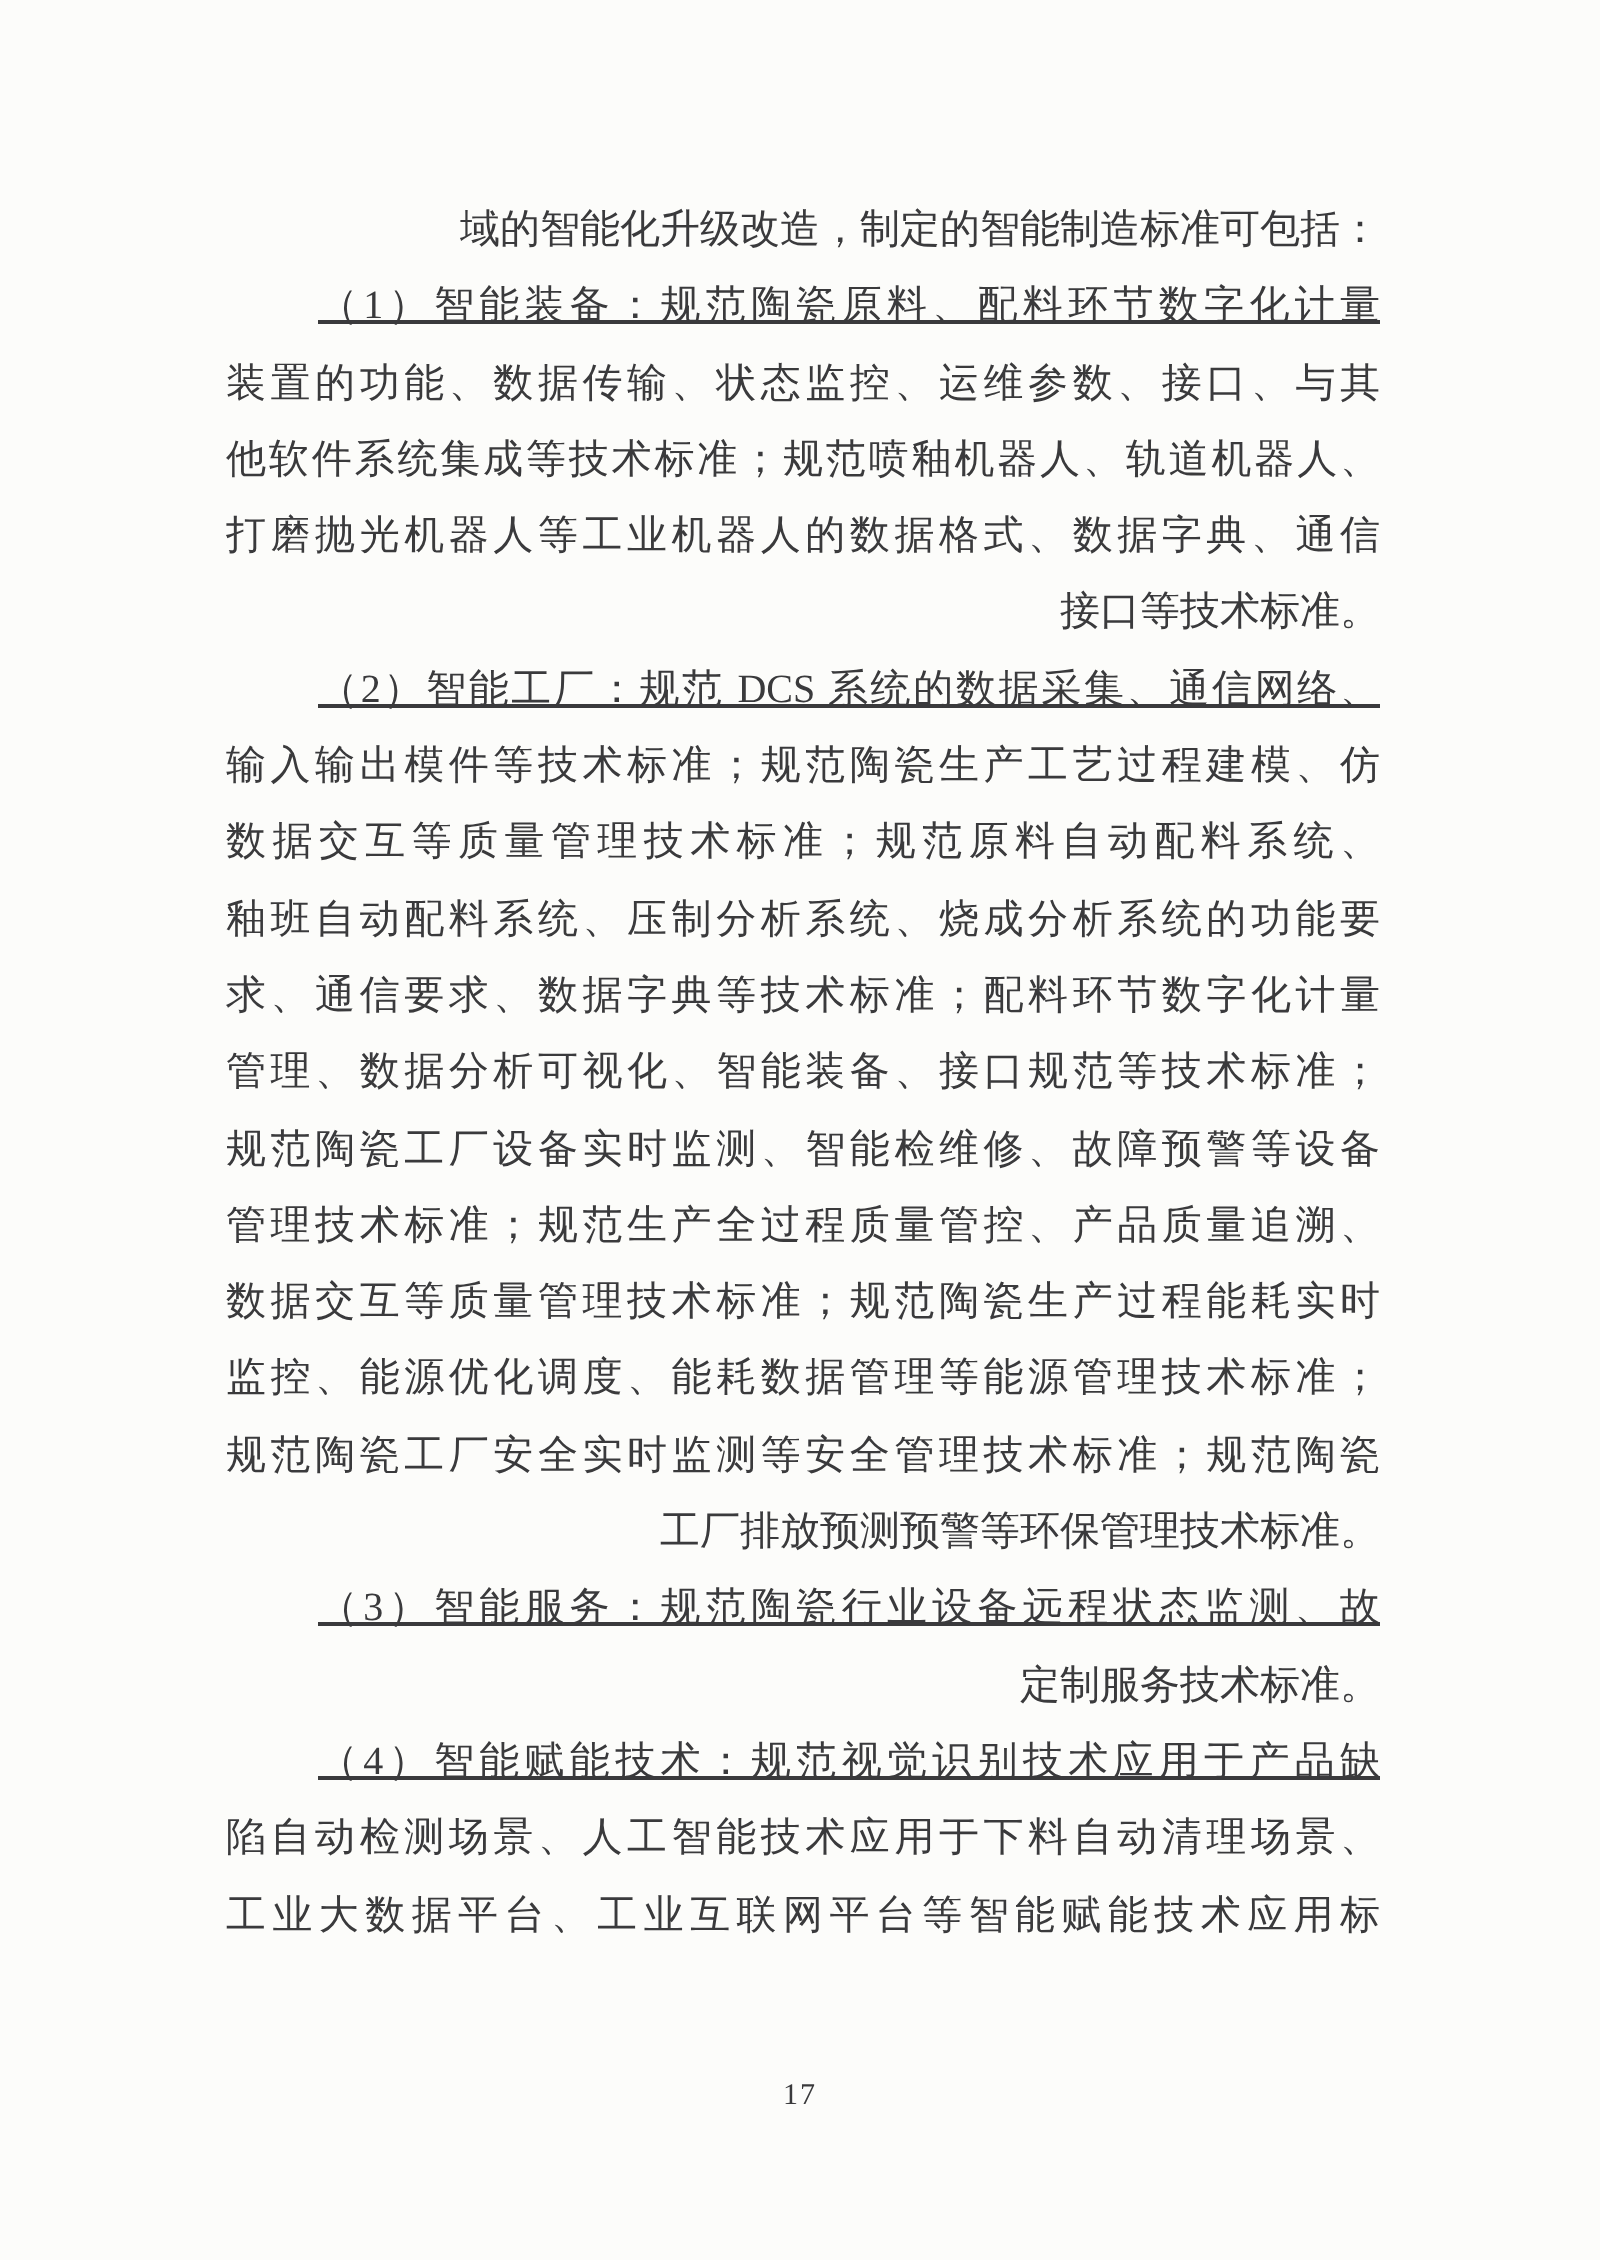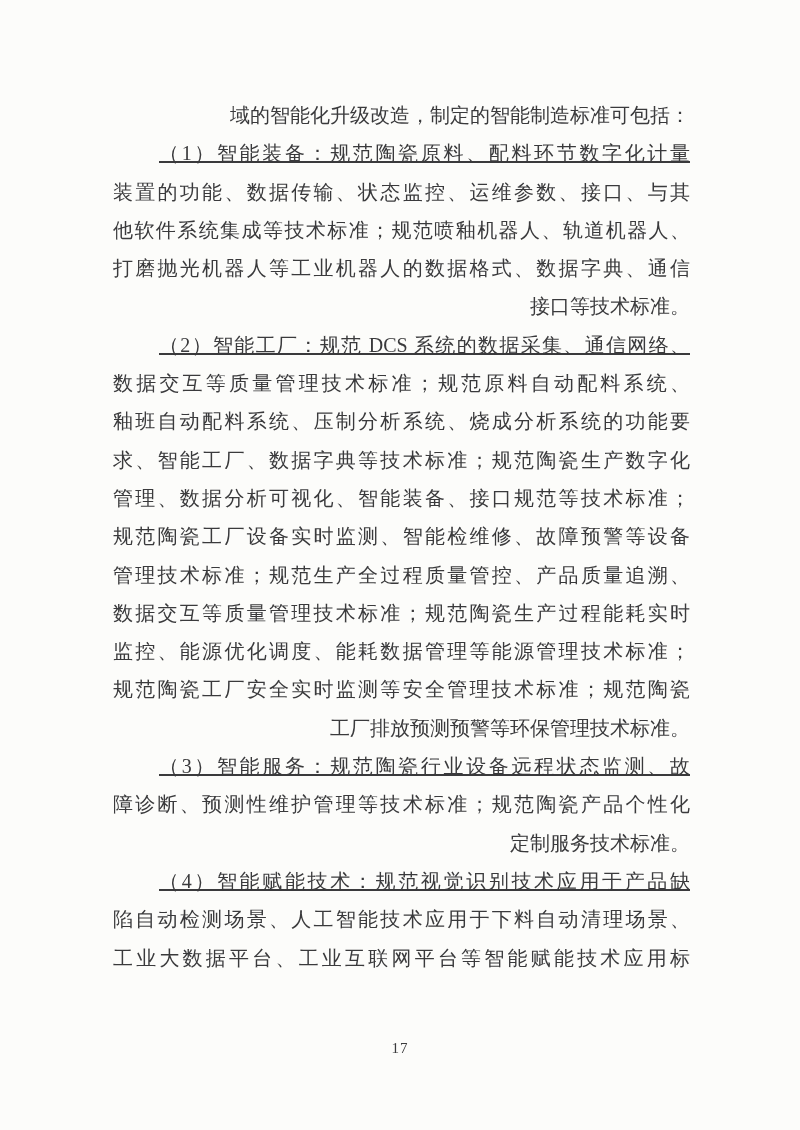--- a/index.html
+++ b/index.html
@@ -57,31 +57,31 @@
 
 <div class="page">
   <div class="text-block">
       <div class="line">域的智能化升级改造，制定的智能制造标准可包括：</div>
       <div class="line full indent">（1）智能装备：规范陶瓷原料、配料环节数字化计量</div>
       <div class="line full">装置的功能、数据传输、状态监控、运维参数、接口、与其</div>
       <div class="line full">他软件系统集成等技术标准；规范喷釉机器人、轨道机器人、</div>
       <div class="line full">打磨抛光机器人等工业机器人的数据格式、数据字典、通信</div>
       <div class="line">接口等技术标准。</div>
       <div class="line full indent">（2）智能工厂：规范 DCS 系统的数据采集、通信网络、</div>
+      <div class="line full">输入输出模件等技术标准；规范陶瓷生产工艺过程建模、仿</div>
       <div class="line full">数据交互等质量管理技术标准；规范原料自动配料系统、</div>
       <div class="line full">釉班自动配料系统、压制分析系统、烧成分析系统的功能要</div>
-      <div class="line full">求、智能工厂、数据字典等技术标准；规范陶瓷生产数字化</div>
+      <div class="line full">求、通信要求、数据字典等技术标准；配料环节数字化计量</div>
       <div class="line full">管理、数据分析可视化、智能装备、接口规范等技术标准；</div>
       <div class="line full">规范陶瓷工厂设备实时监测、智能检维修、故障预警等设备</div>
       <div class="line full">管理技术标准；规范生产全过程质量管控、产品质量追溯、</div>
       <div class="line full">数据交互等质量管理技术标准；规范陶瓷生产过程能耗实时</div>
       <div class="line full">监控、能源优化调度、能耗数据管理等能源管理技术标准；</div>
       <div class="line full">规范陶瓷工厂安全实时监测等安全管理技术标准；规范陶瓷</div>
       <div class="line">工厂排放预测预警等环保管理技术标准。</div>
       <div class="line full indent">（3）智能服务：规范陶瓷行业设备远程状态监测、故</div>
-      <div class="line full">障诊断、预测性维护管理等技术标准；规范陶瓷产品个性化</div>
       <div class="line">定制服务技术标准。</div>
       <div class="line full indent">（4）智能赋能技术：规范视觉识别技术应用于产品缺</div>
       <div class="line full">陷自动检测场景、人工智能技术应用于下料自动清理场景、</div>
       <div class="line full">工业大数据平台、工业互联网平台等智能赋能技术应用标</div>
     </div>
   <div class="page-number">17</div>
 </div>
 
 </body></html>

